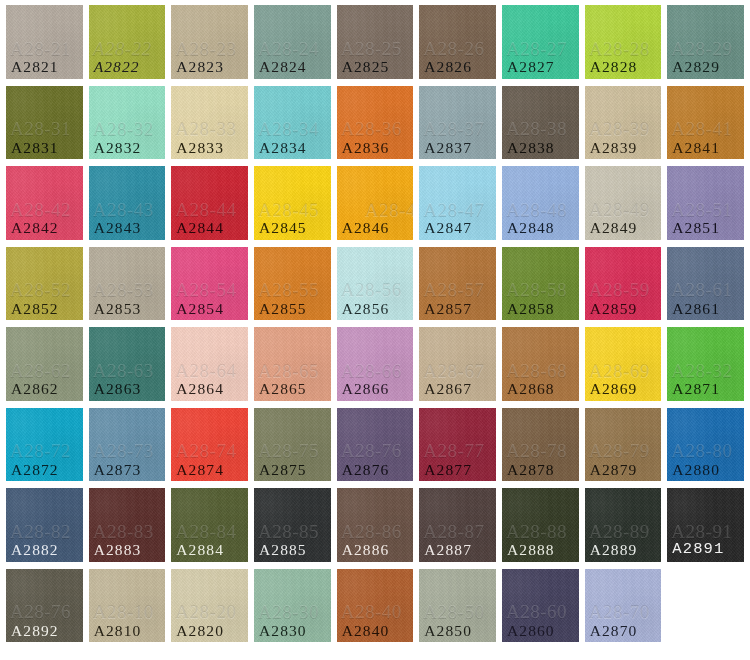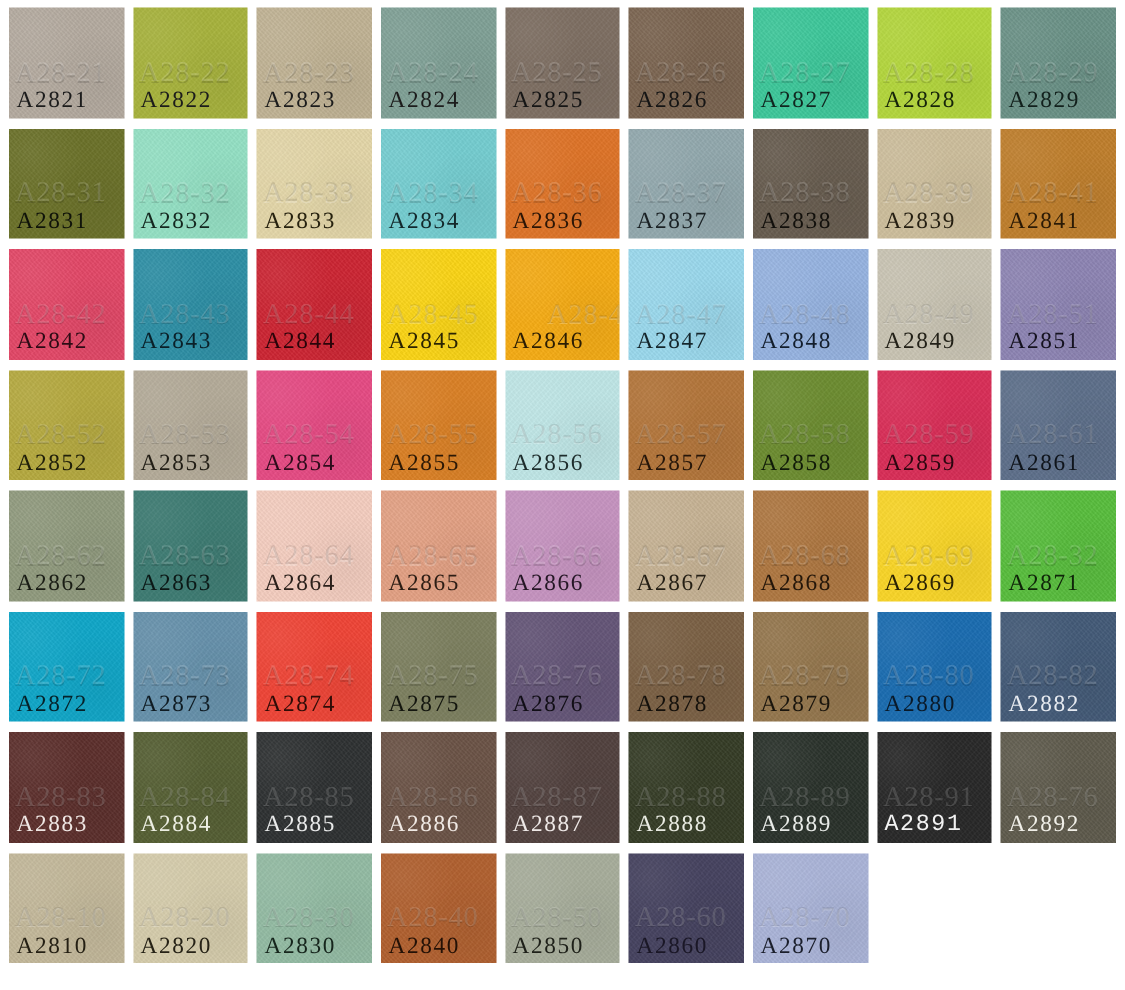--- a/index.html
+++ b/index.html
@@ -66,21 +66,21 @@
   }
 </style>
 </head>
 <body>
 
 <div id="swatch-grid">
     <div class="swatch" style="background-color: rgb(180, 170, 159);">
       <span class="swatch-ghost">A28-21</span>
       <span class="swatch-label" style="color: rgb(28, 28, 28);">A2821</span>
     </div>
-    <div class="swatch" style="background-color: rgb(167, 178, 60);">
+    <div class="swatch" style="background-color: rgb(167, 178, 60); font-style: italic;">
       <span class="swatch-ghost">A28-22</span>
       <span class="swatch-label" style="color: rgb(28, 28, 28);">A2822</span>
     </div>
     <div class="swatch" style="background-color: rgb(192, 178, 148);">
       <span class="swatch-ghost">A28-23</span>
       <span class="swatch-label" style="color: rgb(28, 28, 28);">A2823</span>
     </div>
     <div class="swatch" style="background-color: rgb(127, 160, 150);">
       <span class="swatch-ghost">A28-24</span>
       <span class="swatch-label" style="color: rgb(28, 28, 28);">A2824</span>
@@ -262,20 +262,24 @@
       <span class="swatch-label" style="color: rgb(46, 12, 7);">A2874</span>
     </div>
     <div class="swatch" style="background-color: rgb(124, 127, 95);">
       <span class="swatch-ghost">A28-75</span>
       <span class="swatch-label" style="color: rgb(20, 22, 15);">A2875</span>
     </div>
     <div class="swatch" style="background-color: rgb(100, 85, 119);">
       <span class="swatch-ghost">A28-76</span>
       <span class="swatch-label" style="color: rgb(17, 14, 22);">A2876</span>
     </div>
+    <div class="swatch" style="background-color: rgb(148, 36, 59);">
+      <span class="swatch-ghost">A28-77</span>
+      <span class="swatch-label" style="color: rgb(30, 6, 12);">A2877</span>
+    </div>
     <div class="swatch" style="background-color: rgb(122, 96, 68);">
       <span class="swatch-ghost">A28-78</span>
       <span class="swatch-label" style="color: rgb(20, 16, 11);">A2878</span>
     </div>
     <div class="swatch" style="background-color: rgb(148, 118, 77);">
       <span class="swatch-ghost">A28-79</span>
       <span class="swatch-label" style="color: rgb(26, 21, 13);">A2879</span>
     </div>
     <div class="swatch" style="background-color: rgb(26, 108, 176);">
       <span class="swatch-ghost">A28-80</span>

